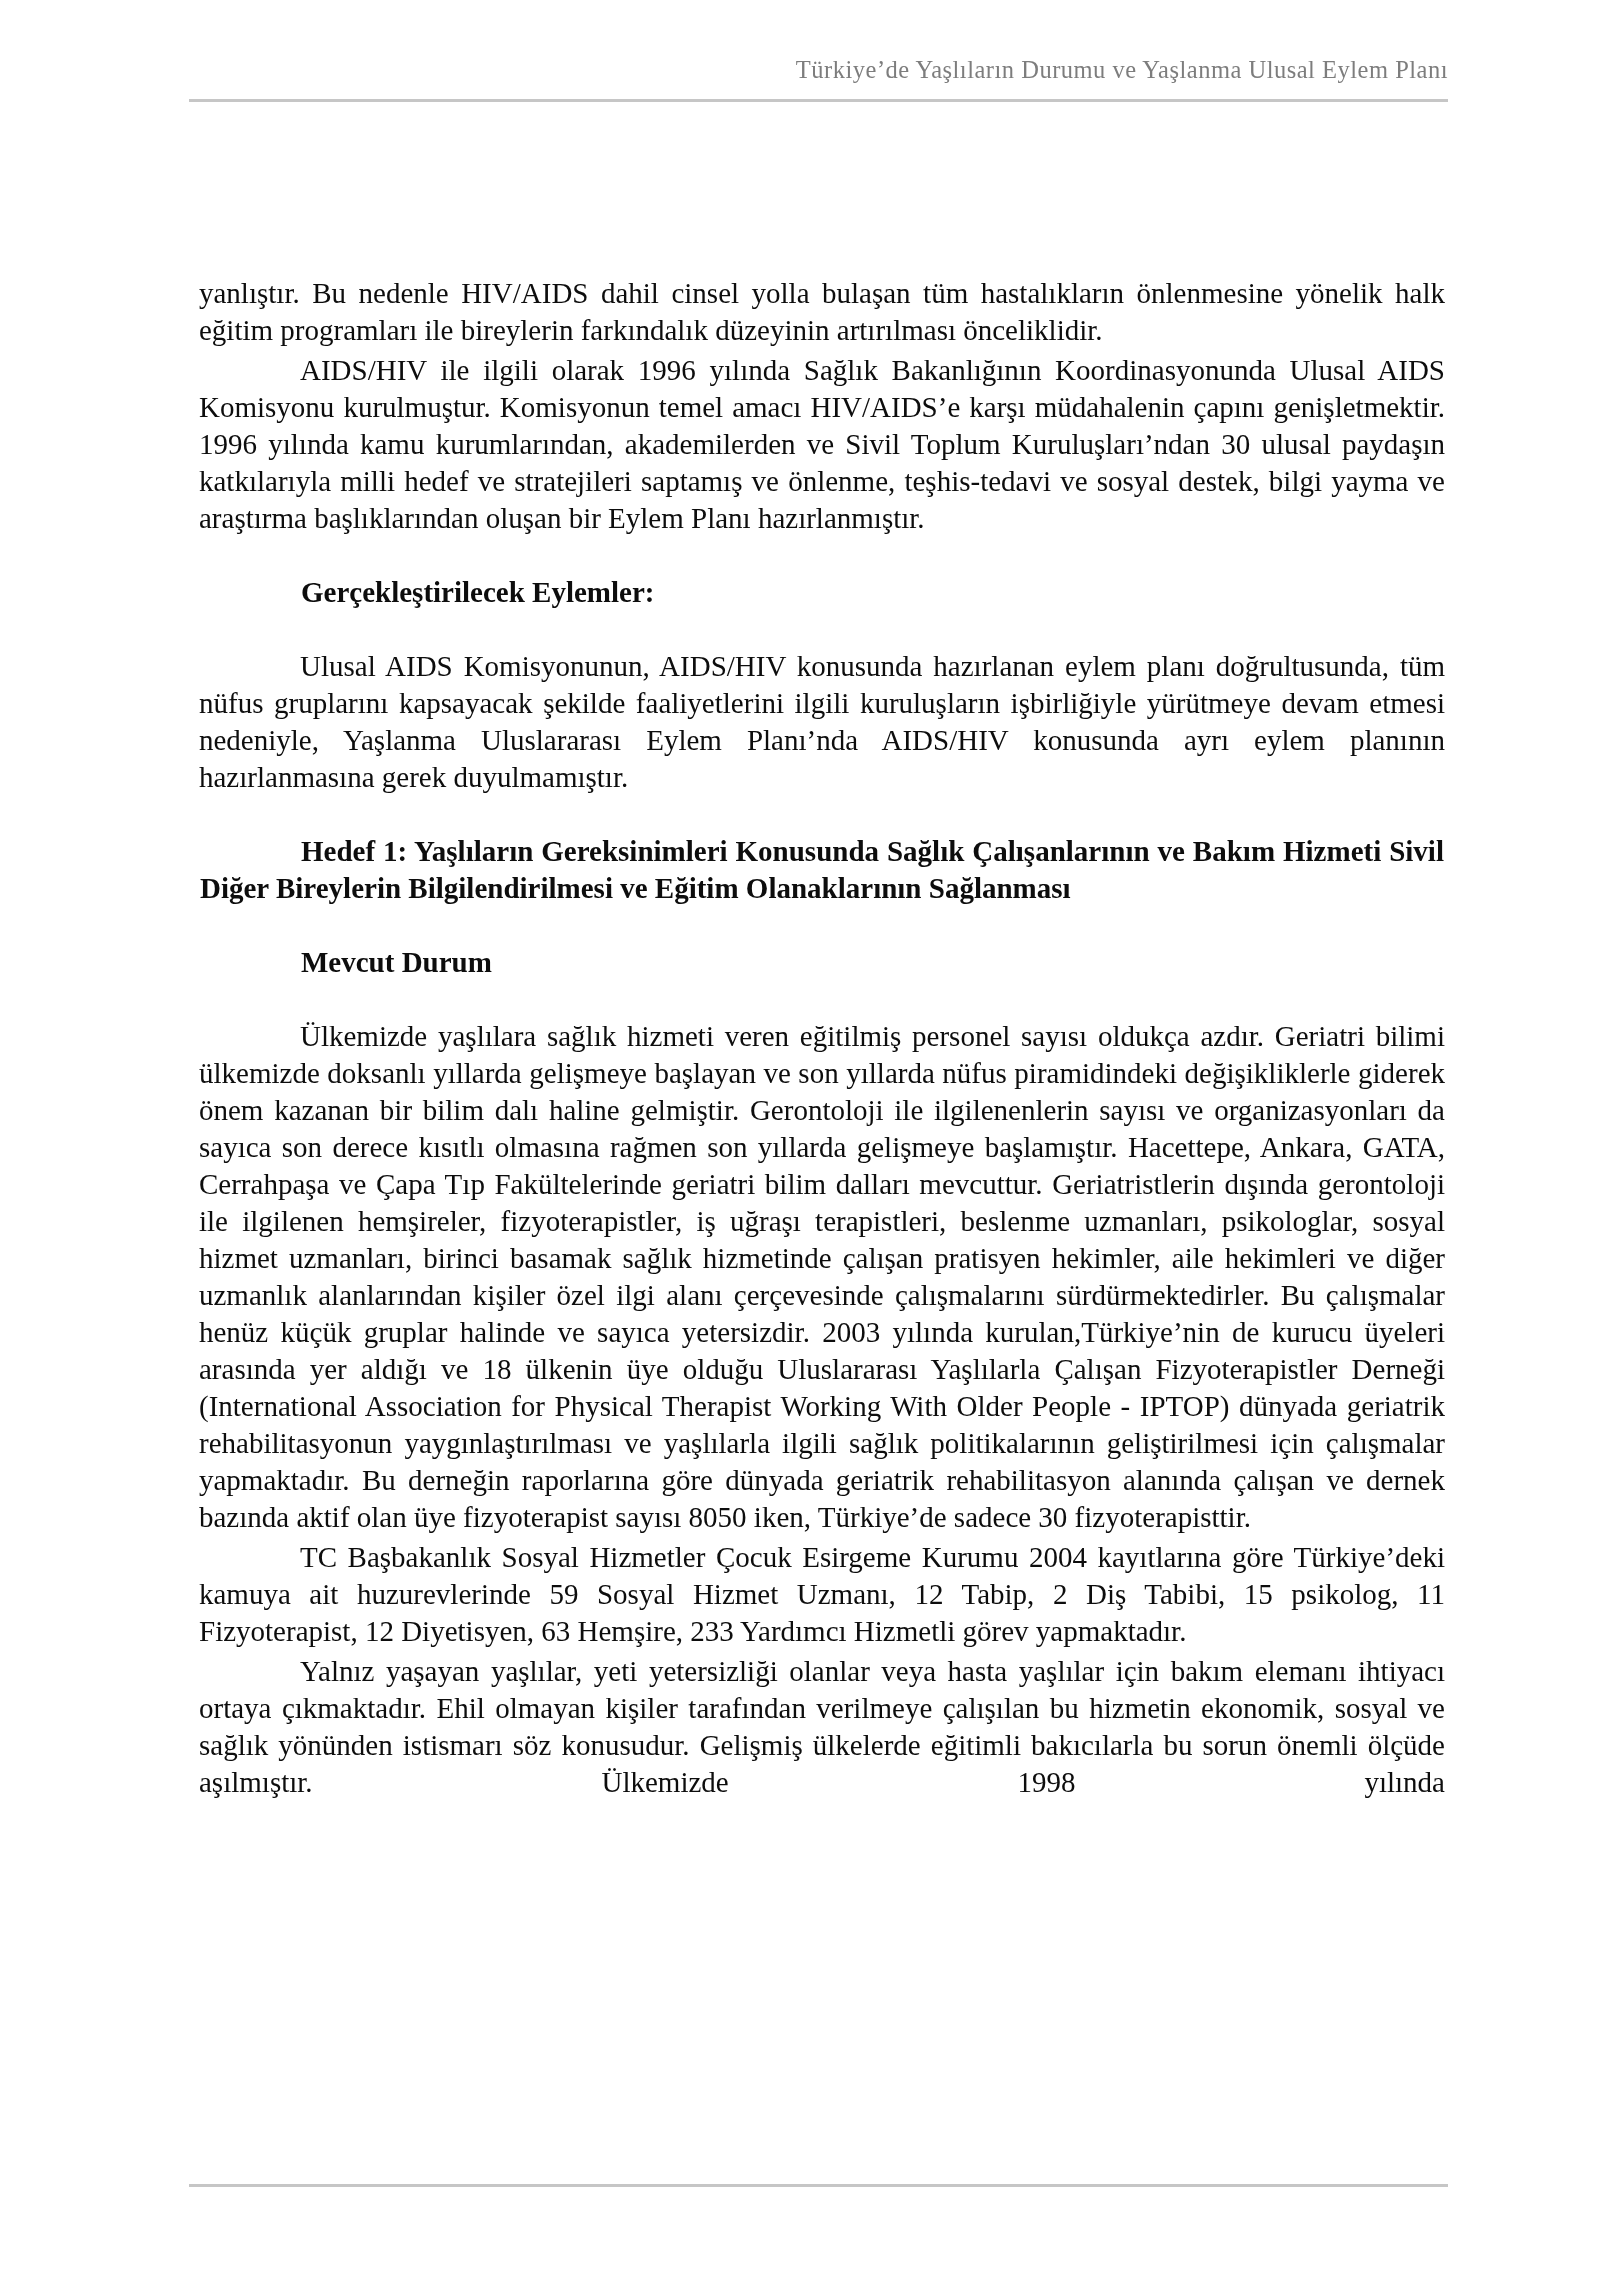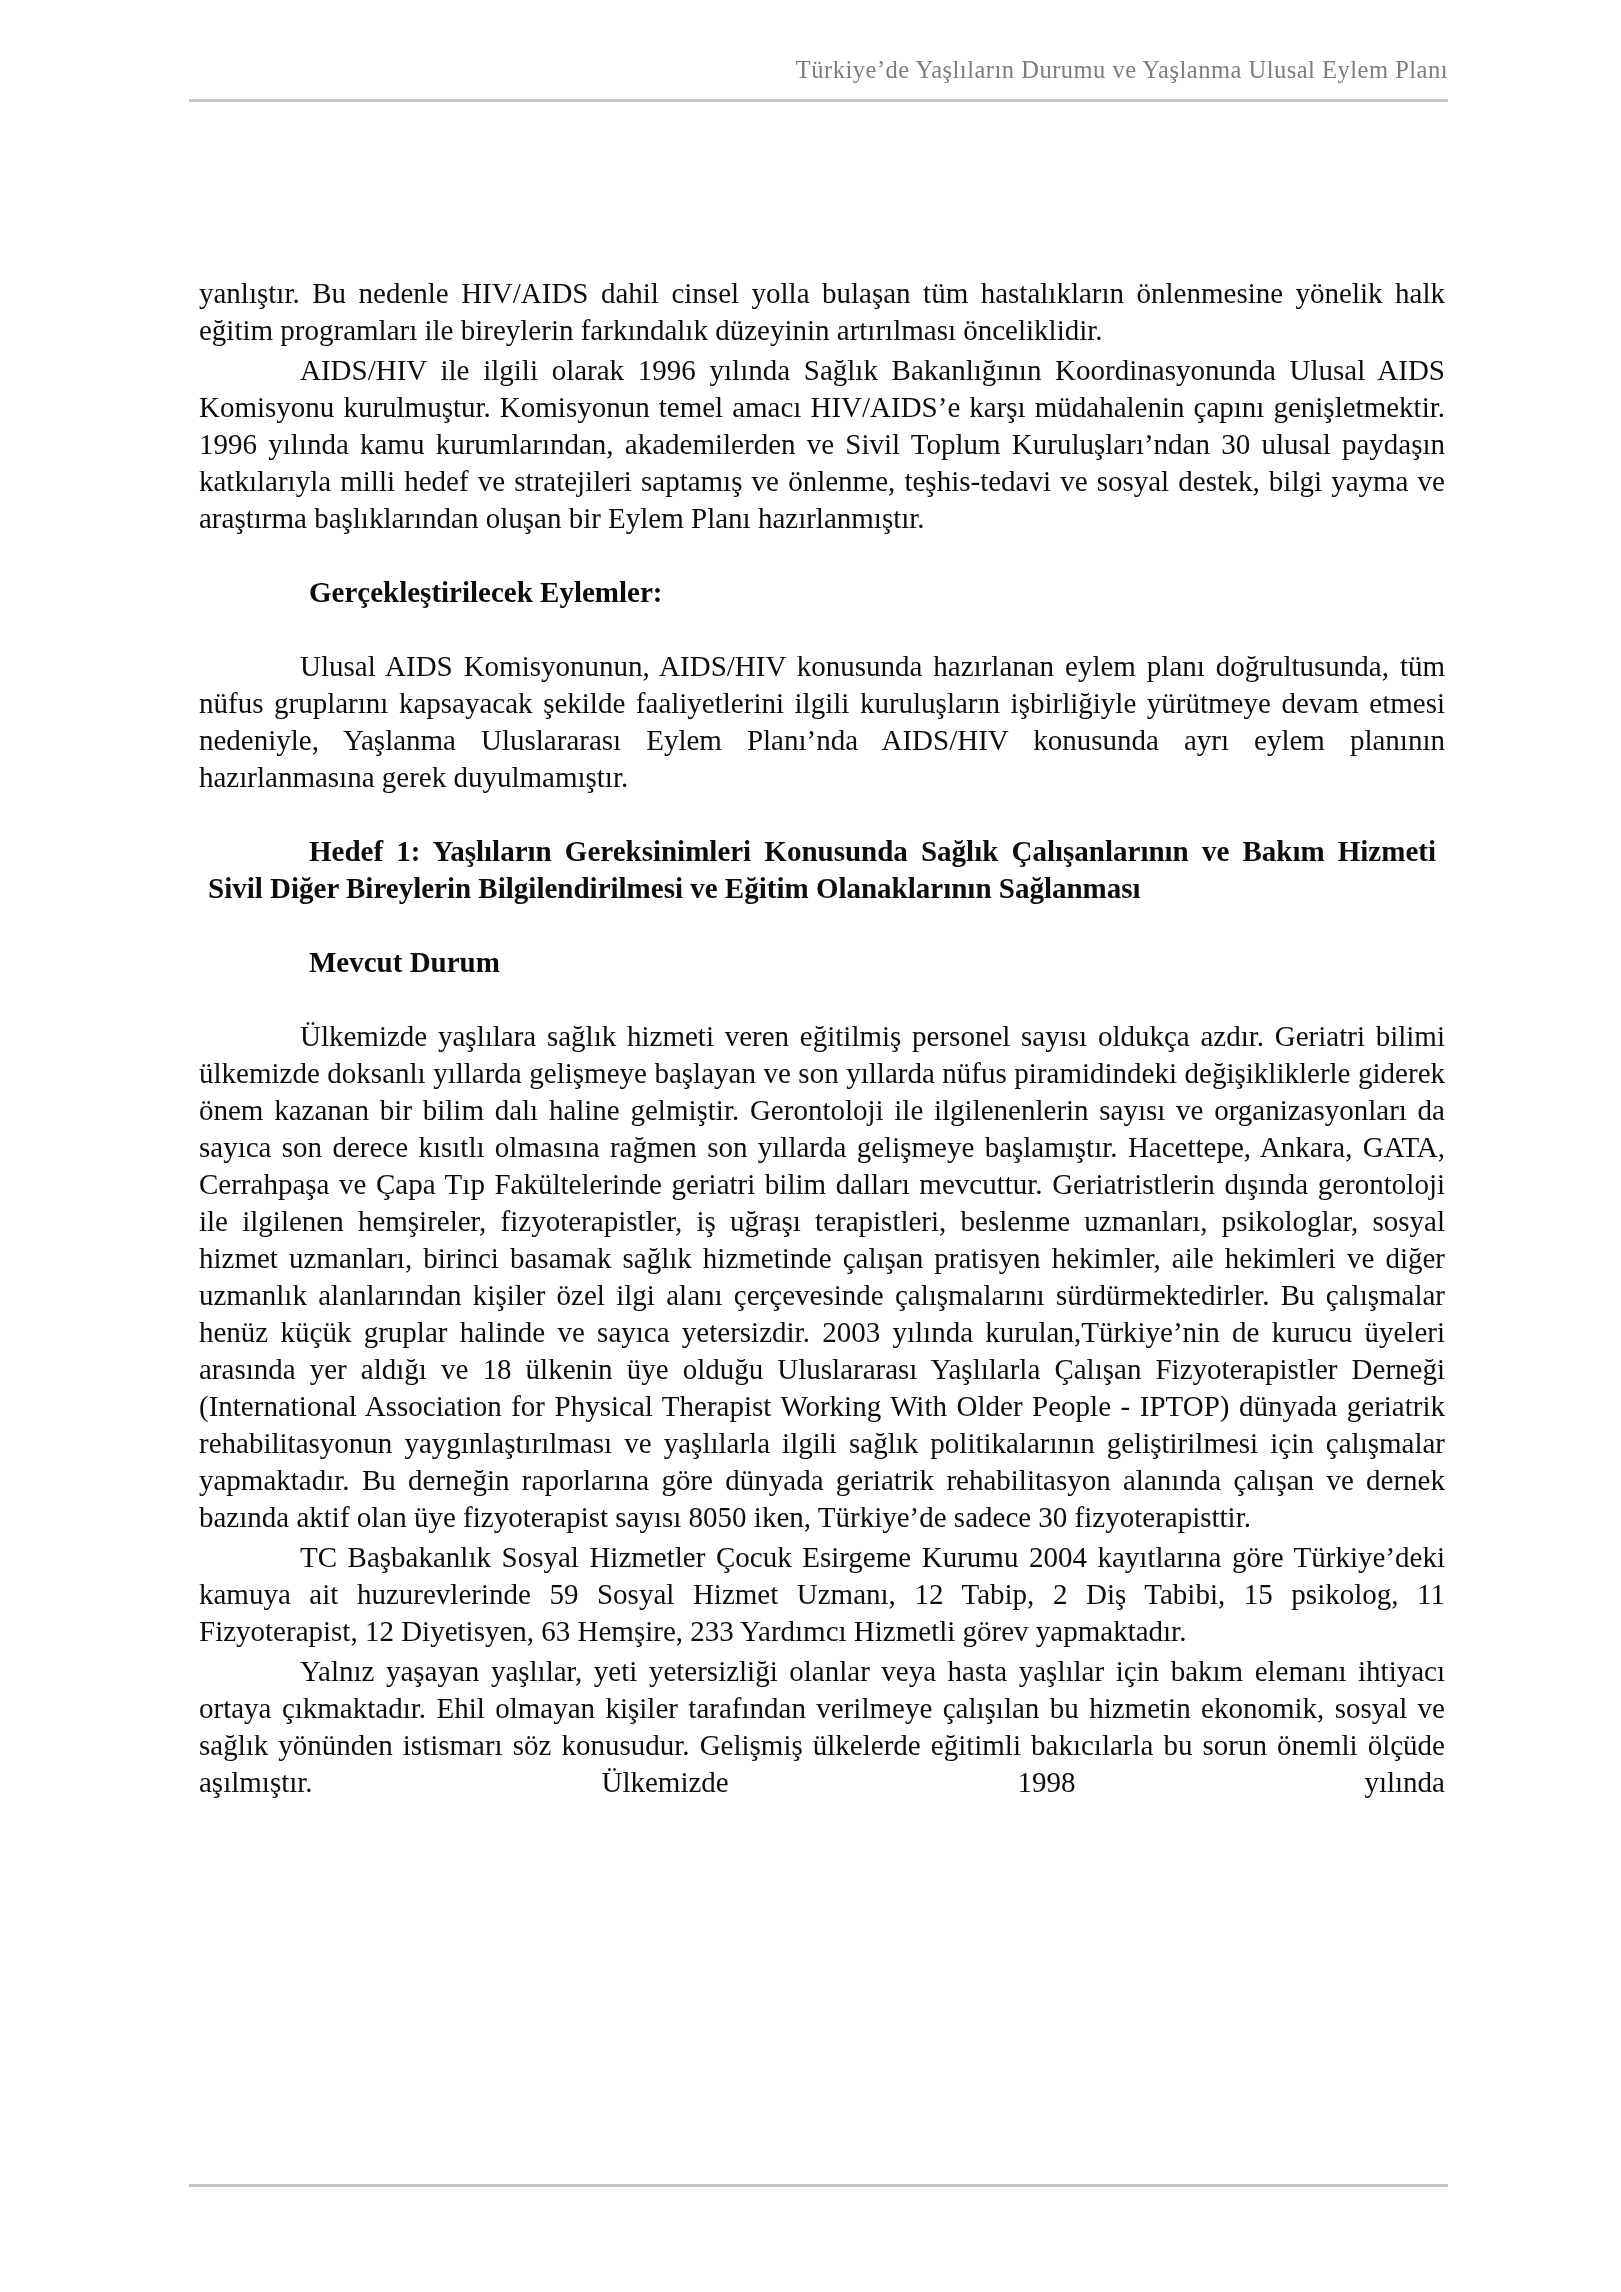--- a/index.html
+++ b/index.html
@@ -44,21 +44,21 @@
     line-height: 37px;
   }
   .body-text p {
     margin: 3px;
     text-align: justify;
     text-indent: 101px;
   }
   .body-text p.continuation { text-indent: 0; }
   .body-text p.cut-bottom { text-align-last: justify; }
   .heading {
-    margin: 37px 12px;
+    margin: 37px 4px;
     font-weight: bold;
     text-indent: 101px;
   }
   .heading.justified { text-align: justify; }
   .page-footer {
     position: absolute;
     top: 2184px;
     left: 189px;
     right: 173px;
     height: 78px;

